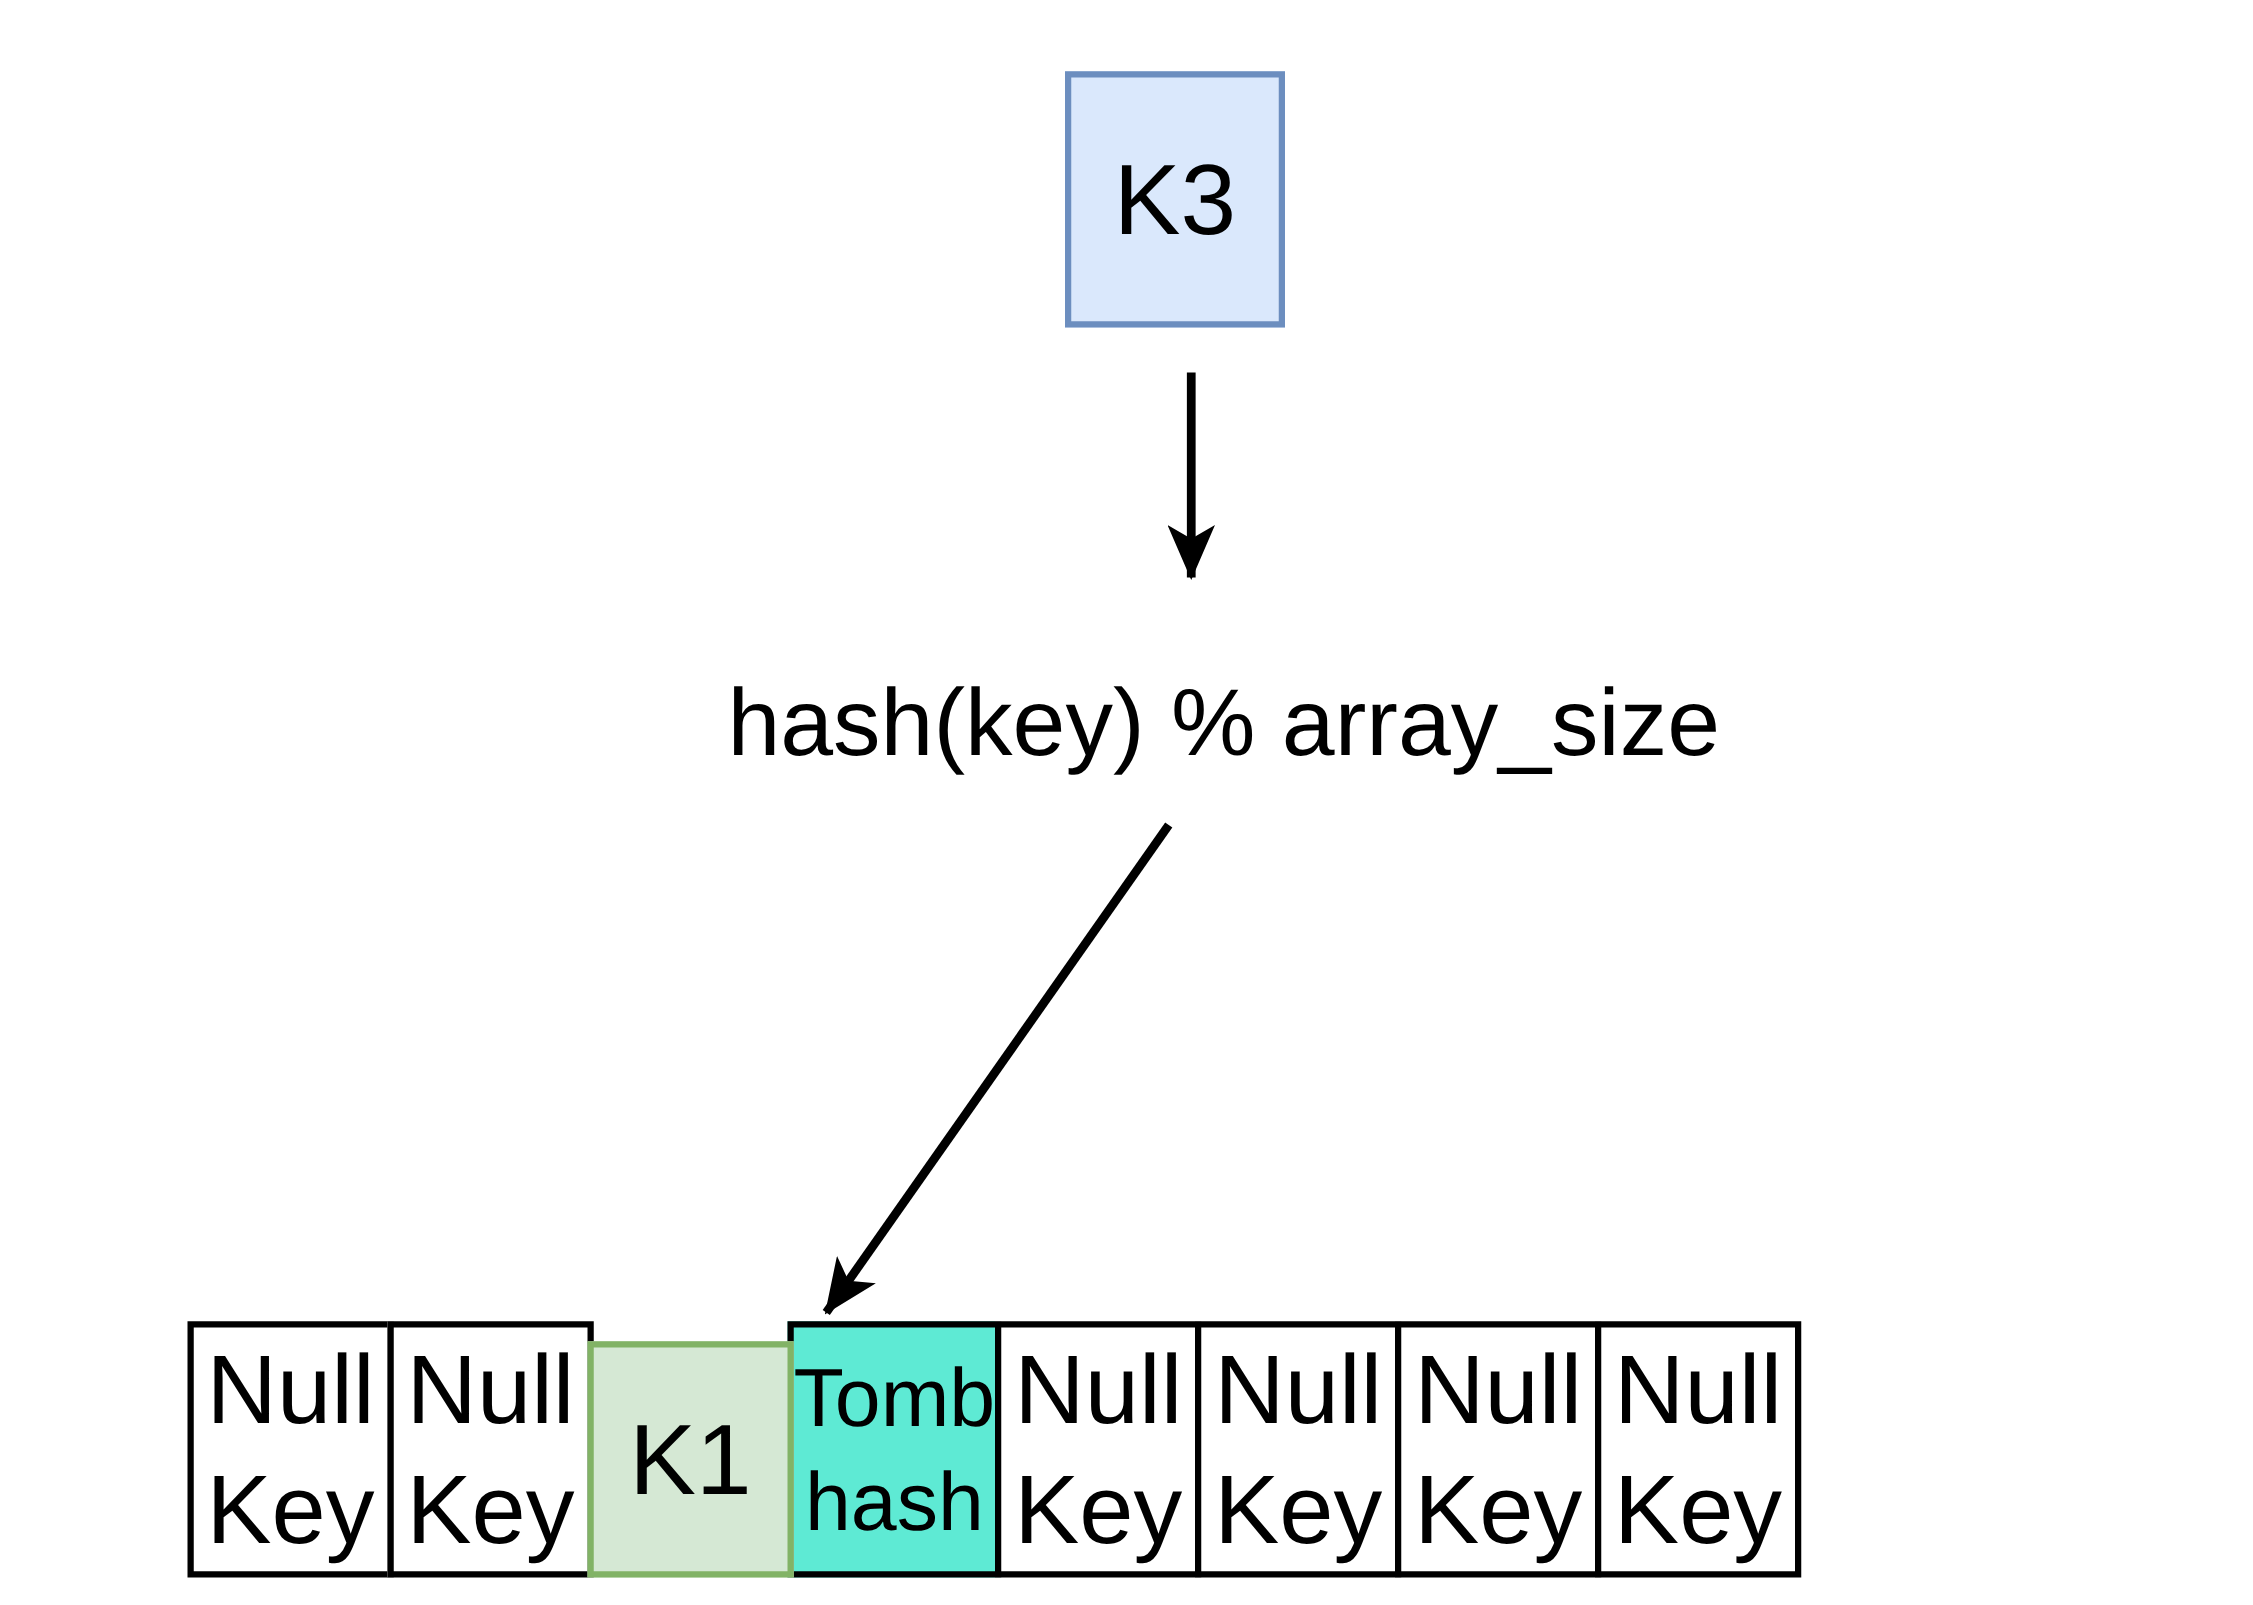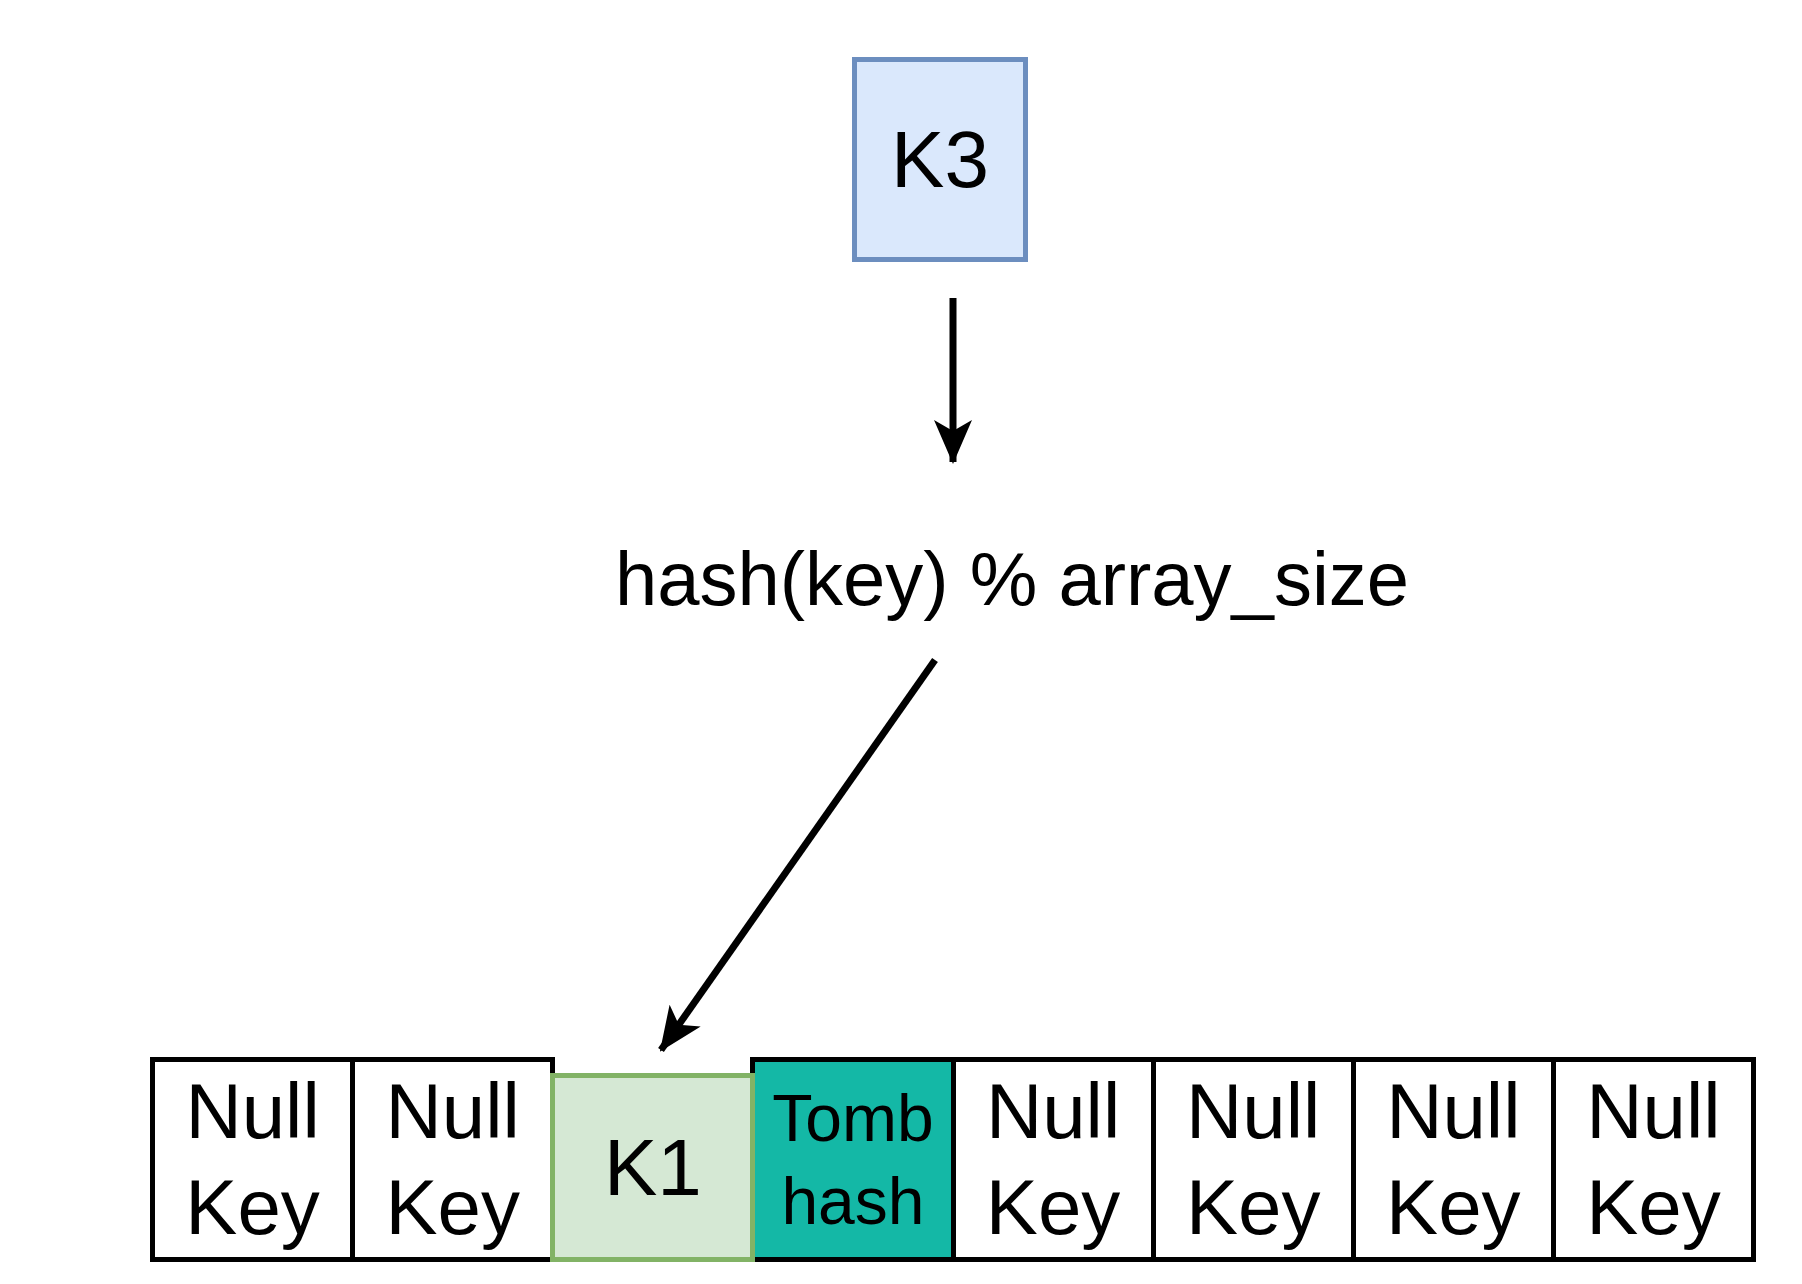--- a/index.html
+++ b/index.html
@@ -40,34 +40,34 @@
     left: 0;
     top: 0;
     width: 1802px;
     height: 1284px;
     pointer-events: none;
   }
 
   
   .hash-label {
     position: absolute;
-    left: 1012px;
+    left: 979px;
     top: 537px;
     transform: translateX(-50%);
     font-size: 76px;
     line-height: 1.1;
     white-space: nowrap;
   }
 
   
   .slot-array {
     position: absolute;
     left: 150px;
     top: 1057px;
-    width: 1606px;
+    width: 1291px;
     height: 205px;
     display: flex;
     border-radius: 22px;
   }
   .cell {
     flex: 1 1 0;
     box-sizing: border-box;
     border: 5px solid #000000;
     background: #ffffff;
     display: flex;
@@ -84,21 +84,21 @@
   .cell.occupied {
     position: relative;
     z-index: 2;
     background: #d5e8d4;
     border-color: #82b366;
     font-size: 80px;
     line-height: 1;
     margin-top: 16px;
   }
   .cell.tombstone {
-    background: #14b8a6;
+    background: #5eead4;
     font-size: 66px;
     line-height: 1.25;
   }
   .cell .line {
     display: block;
   }
 </style>
 </head>
 <body>
 

